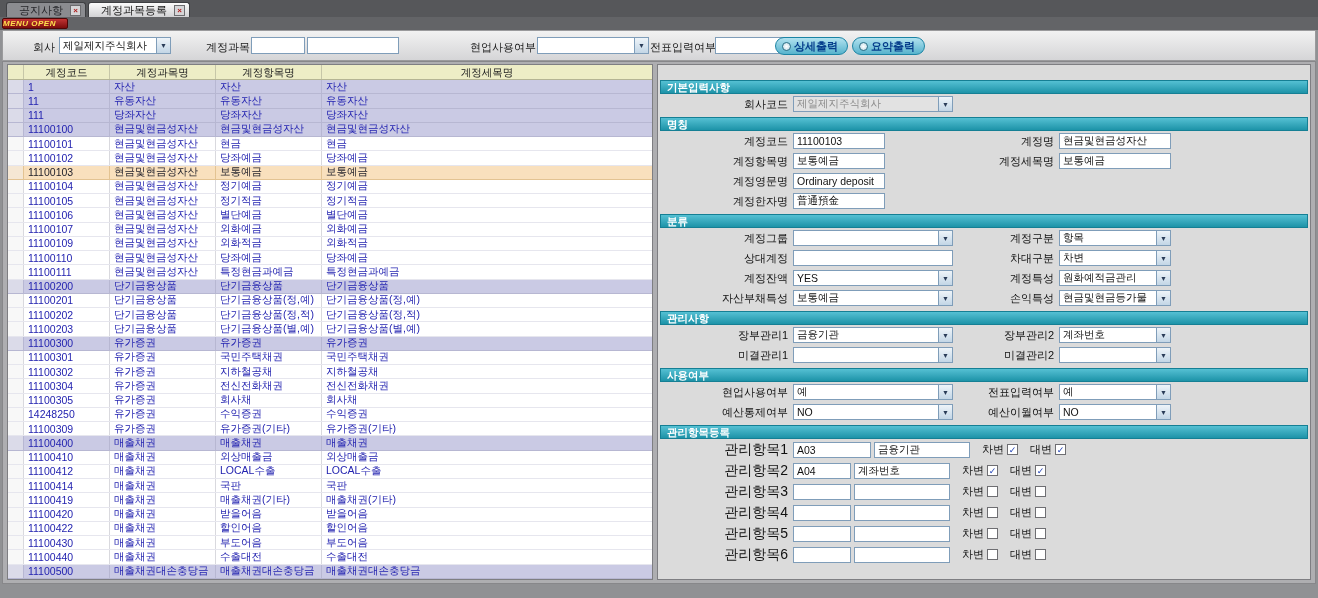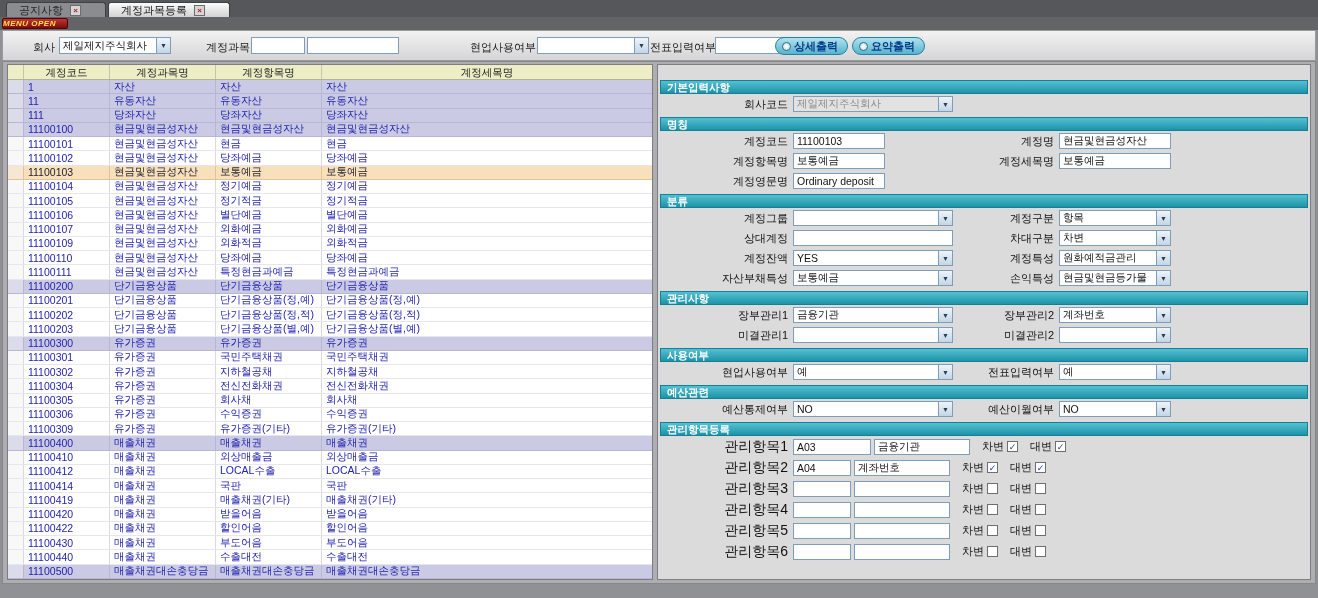--- a/index.html
+++ b/index.html
@@ -1,21 +1,21 @@
 <!DOCTYPE html>
 <html><head>
 <meta charset="utf-8">
 <style>
   * { margin:0; padding:0; box-sizing:border-box; }
   body { font-family:"Liberation Sans","DejaVu Sans",sans-serif; }
   .app { position:relative; width:1318px; height:598px; background:#909194; overflow:hidden; }
 
   
   .tabbar { position:absolute; top:0; left:0; right:0; height:17px; background:#56575a; display:flex; align-items:flex-end; padding-left:6px; }
-  .tab { height:15px; display:flex; align-items:center; padding:0 24px 0 12px; font-size:11px; margin-right:2px; border:1px solid #3e3f42; border-bottom:none; border-radius:3px 3px 0 0; cursor:pointer; white-space:nowrap; }
+  .tab { height:15px; display:flex; align-items:center; padding:0 4px 0 12px; font-size:11px; margin-right:2px; border:1px solid #3e3f42; border-bottom:none; border-radius:3px 3px 0 0; cursor:pointer; white-space:nowrap; }
   .tab.inactive { background:#8b8c90; color:#26262a; }
   .tab.active { background:linear-gradient(#fbfbfb,#d2d2d4); color:#111; }
   .tclose { width:11px; height:11px; margin-left:7px; background:#d6d6d8; border:1px solid #6d6d70; font-size:8px; font-weight:bold; color:#b01818; line-height:9px; text-align:center; }
 
   
   .menustrip { position:absolute; top:17px; left:0; right:0; height:13px; background:#636467; }
   .menu-open { position:absolute; left:2px; top:1px; width:66px; height:11px; background:linear-gradient(#c23434,#7c0c0c); border:1px solid #4e0606; border-radius:2px; color:#ffe14d; font-size:8px; font-weight:bold; font-style:italic; text-align:left; line-height:9px; letter-spacing:.5px; cursor:pointer; }
 
   
   .toolbar { position:absolute; top:30px; left:2px; right:2px; height:31px; background:linear-gradient(#f2f2f2,#d5d5d7); border:1px solid #9a9a9c; }
@@ -278,21 +278,21 @@
           </div>
           <div class="trow">
             <div class="tc tc0"></div>
             <div class="tc tc1">11100305</div>
             <div class="tc tc2">유가증권</div>
             <div class="tc tc3">회사채</div>
             <div class="tc tc4" style="border-right: none;">회사채</div>
           </div>
           <div class="trow">
             <div class="tc tc0"></div>
-            <div class="tc tc1">11100306</div>
+            <div class="tc tc1">14248250</div>
             <div class="tc tc2">유가증권</div>
             <div class="tc tc3">수익증권</div>
             <div class="tc tc4" style="border-right: none;">수익증권</div>
           </div>
           <div class="trow">
             <div class="tc tc0"></div>
             <div class="tc tc1">11100309</div>
             <div class="tc tc2">유가증권</div>
             <div class="tc tc3">유가증권(기타)</div>
             <div class="tc tc4" style="border-right: none;">유가증권(기타)</div>
@@ -395,20 +395,26 @@
         <input class="inp w92" value="보통예금" style="">
         <span class="plbl">계정세목명</span>
         <input class="inp" value="보통예금" style="">
       </div>
       <div class="prow">
         <span class="plbl">계정영문명</span>
         <input class="inp w92" value="Ordinary deposit" style="">
         <span class="plbl"></span>
           <span></span>
       </div>
+      <div class="prow">
+        <span class="plbl">계정한자명</span>
+        <input class="inp w92" value="普通預金" style="">
+        <span class="plbl"></span>
+          <span></span>
+      </div>
 
       <div class="sec-h">분류</div>
       <div class="prow">
         <span class="plbl">계정그룹</span>
         <div class="dd">
             <span class="txt"></span>
             <span class="arr">▼</span>
           </div>
         <span class="plbl">계정구분</span>
         <div class="dd">
@@ -483,21 +489,20 @@
             <span class="txt">예</span>
             <span class="arr">▼</span>
           </div>
         <span class="plbl">전표입력여부</span>
         <div class="dd">
             <span class="txt">예</span>
             <span class="arr">▼</span>
           </div>
       </div>
 
-      <div class="sec-h">예산관련</div>
       <div class="prow">
         <span class="plbl">예산통제여부</span>
         <div class="dd">
             <span class="txt">NO</span>
             <span class="arr">▼</span>
           </div>
         <span class="plbl">예산이월여부</span>
         <div class="dd">
             <span class="txt">NO</span>
             <span class="arr">▼</span>

